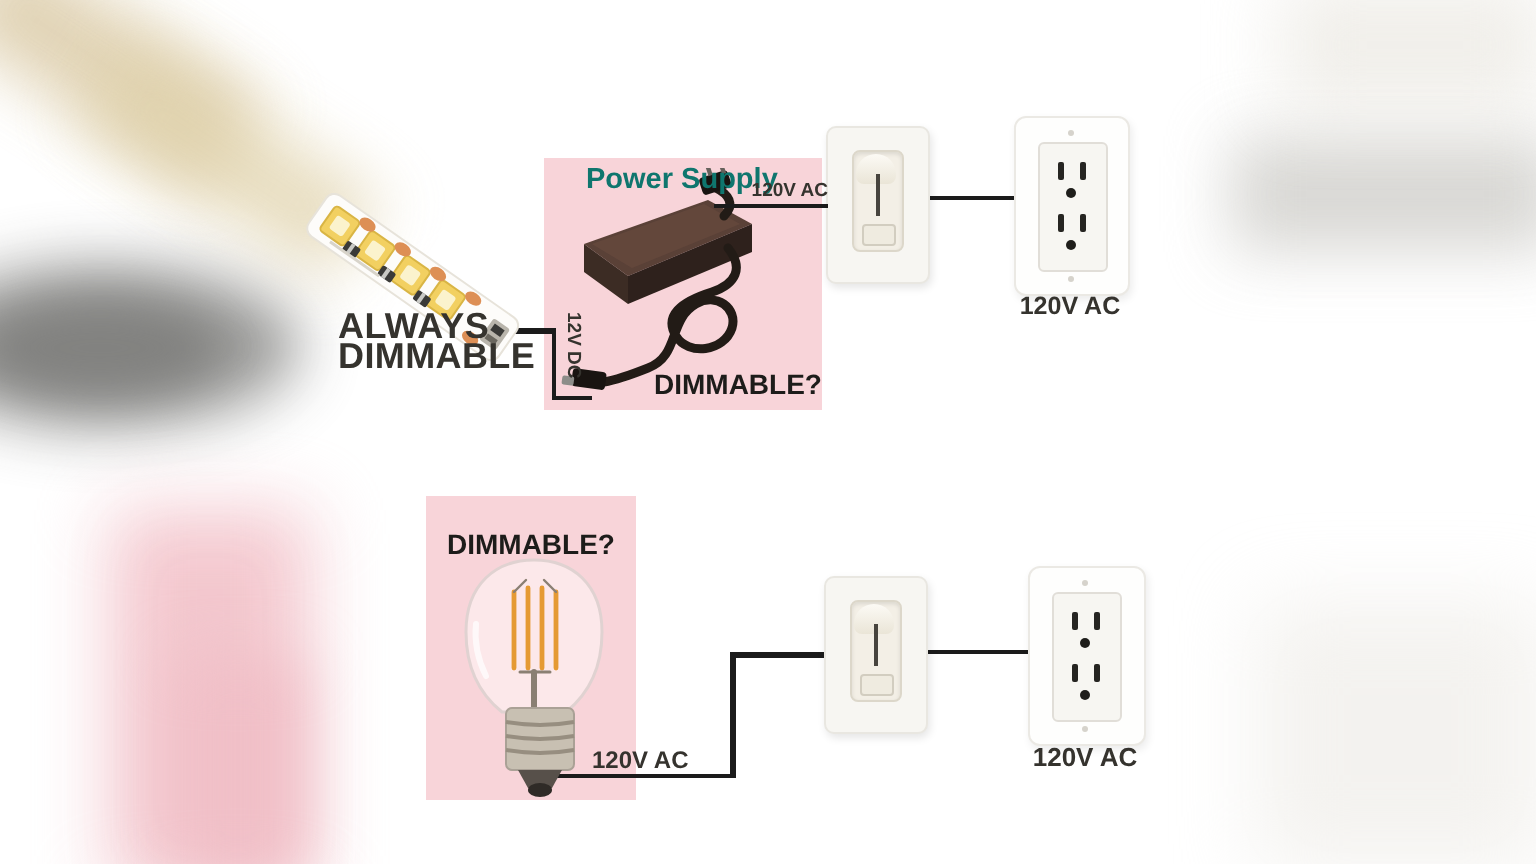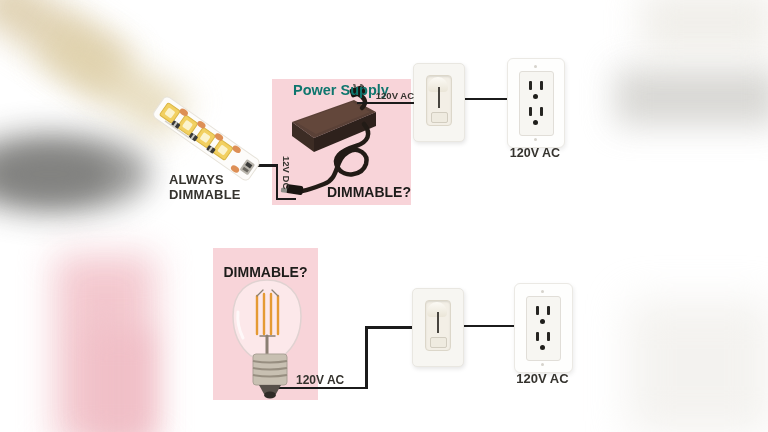--- a/index.html
+++ b/index.html
@@ -136,21 +136,21 @@
     <div class="screw" style="top:6px;"></div>
     <div class="screw" style="top:79px;"></div>
     <div class="slot" style="left:21px;top:22px;"></div>
     <div class="slot" style="left:32px;top:22px;"></div>
     <div class="ground" style="left:25px;top:35px;"></div>
     <div class="slot" style="left:21px;top:48px;"></div>
     <div class="slot" style="left:32px;top:48px;"></div>
     <div class="ground" style="left:25px;top:61px;"></div>
   </div>
 
-  <div class="label" style="left:169px;top:172px;font-size:13px;line-height:15px;letter-spacing:0.2px;">
+  <div class="label" style="left:169px;top:156px;font-size:18px;line-height:15px;letter-spacing:0.2px;">
     <div>ALWAYS</div>
     <div>DIMMABLE</div>
   </div>
   <div class="label" style="left:293px;top:82px;font-size:14.5px;color:#0f766e;">Power Supply</div>
   <div class="label" style="left:357px;top:90px;width:57px;font-size:9.5px;text-align:right;border-bottom:2.5px solid var(--wire-black);padding-bottom:1px;z-index:4;">120V AC</div>
   <div class="label" style="left:292px;top:156px;font-size:9.5px;transform:rotate(90deg);transform-origin:left top;">12V DC</div>
   <div class="label qlabel" style="left:327px;top:184px;font-size:14px;">DIMMABLE?</div>
   <div class="label" style="left:507px;top:146px;width:56px;text-align:center;font-size:12.5px;">120V AC</div>
 
   <div class="panel" style="left:213px;top:248px;width:105px;height:152px;"></div>

